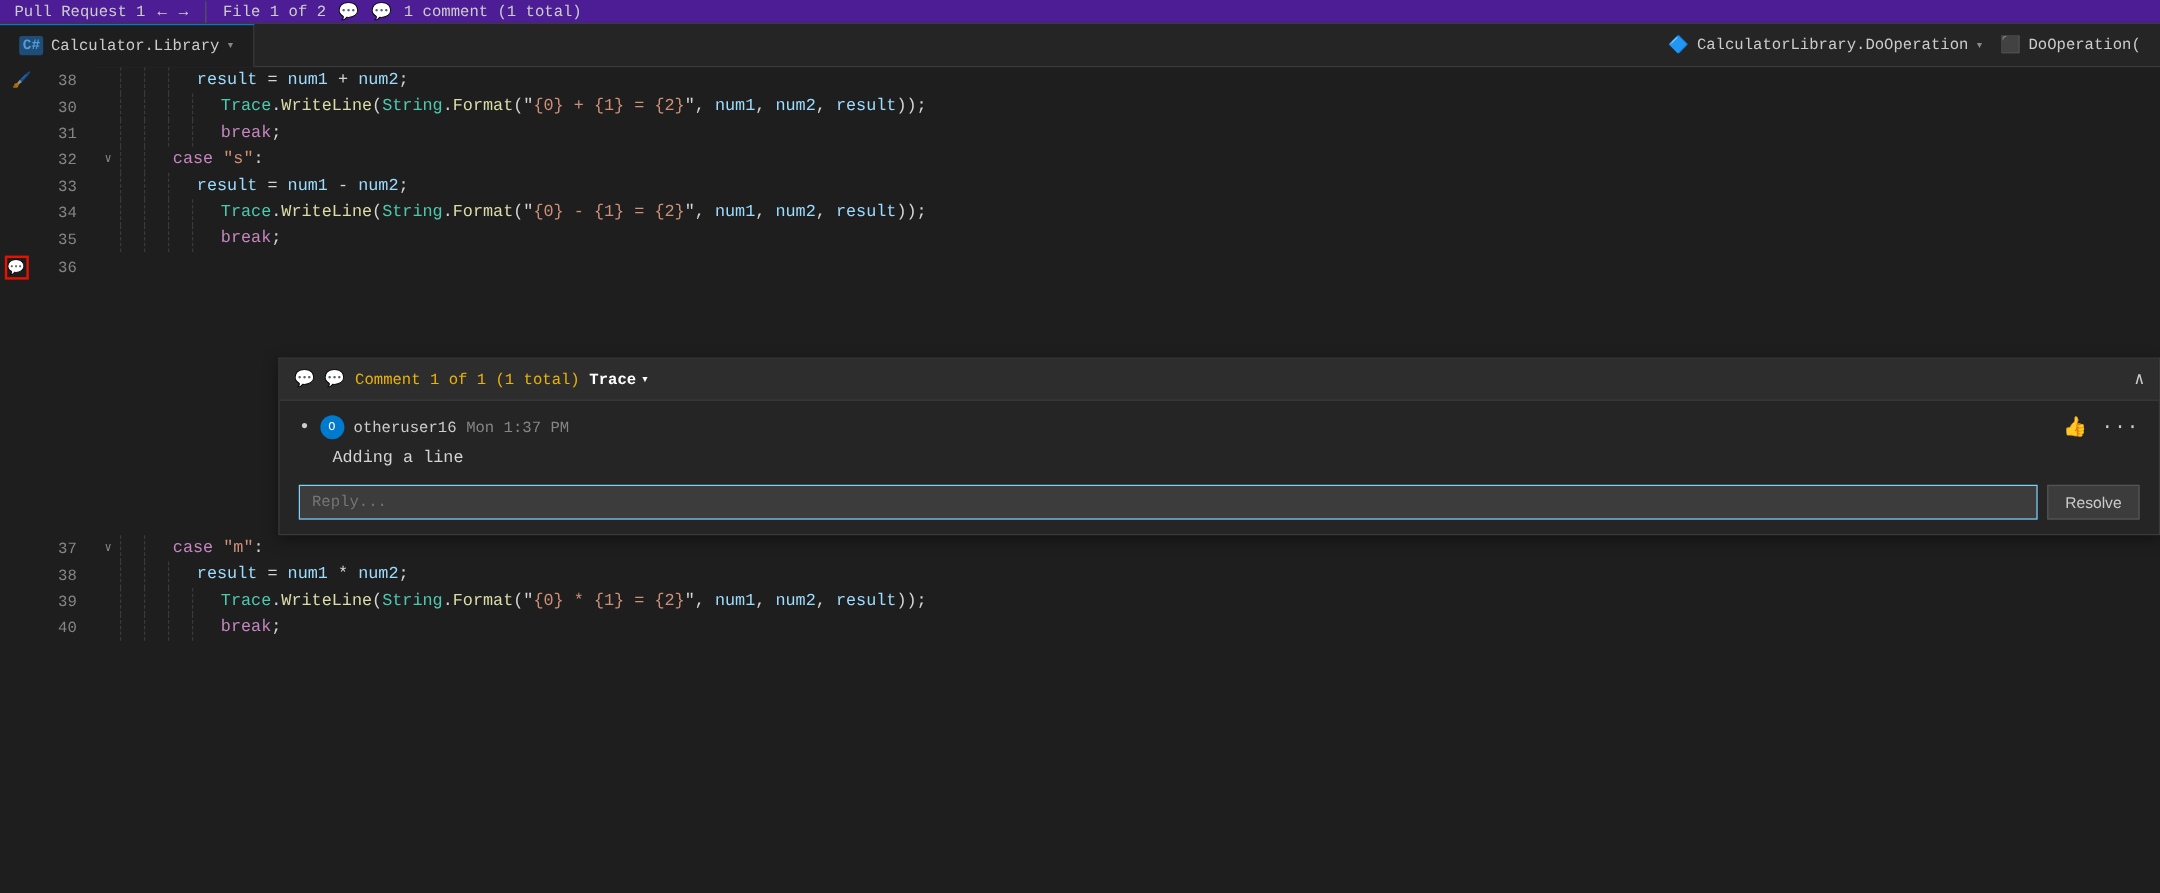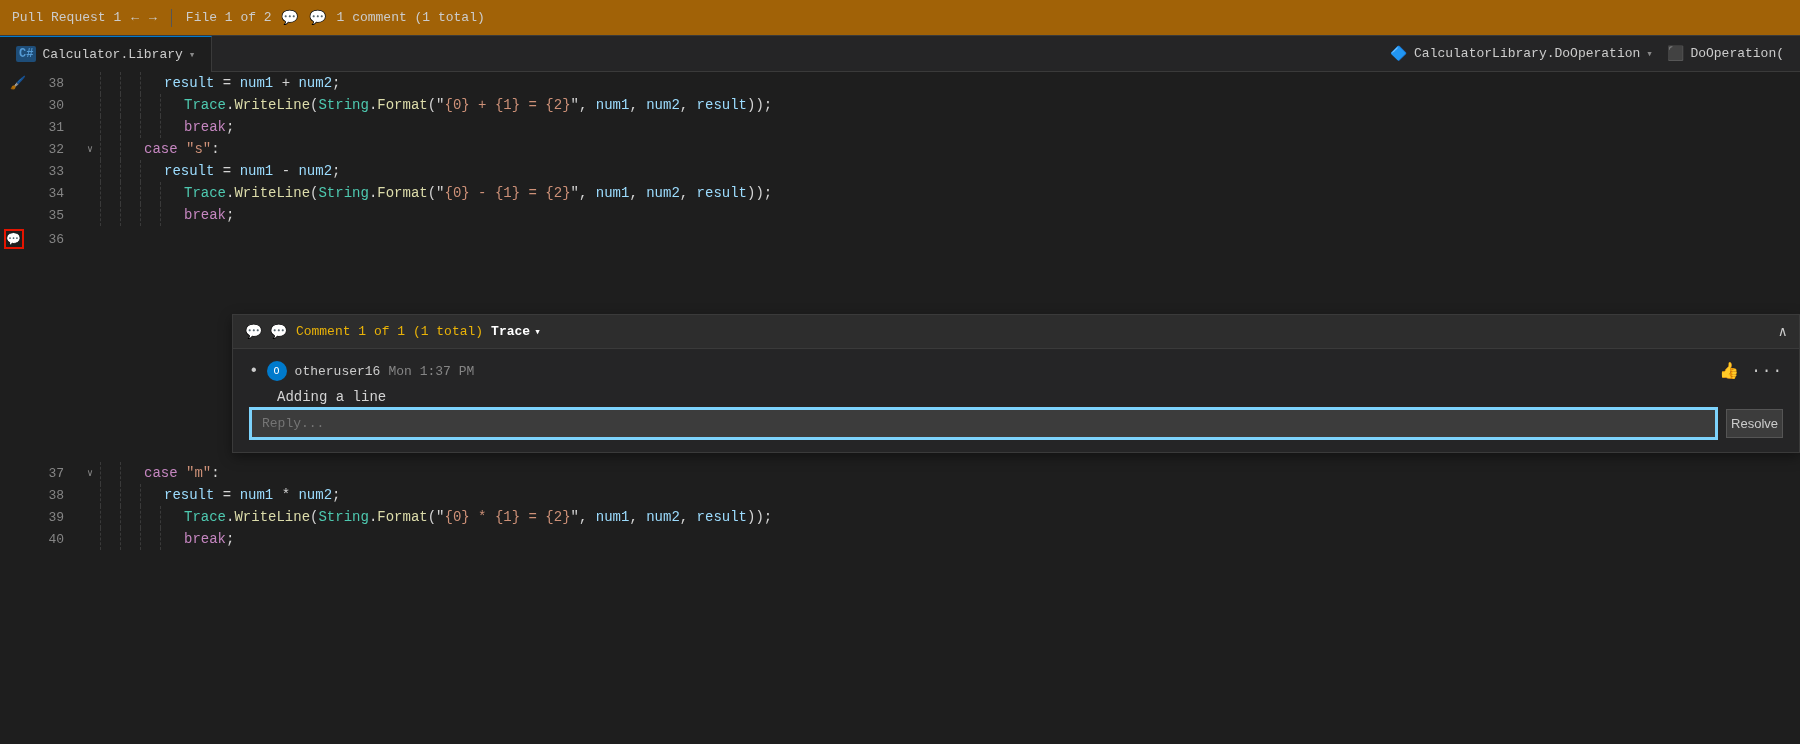--- a/index.html
+++ b/index.html
@@ -8,22 +8,22 @@
       color: #d4d4d4;
       font-family: 'Consolas', 'Courier New', monospace;
       font-size: 14px;
       width: 1800px;
       height: 744px;
       overflow: hidden;
     }
 
     
     .top-toolbar {
-      background: #a16207;
-      height: 36px;
+      background: #4c1d95;
+      height: 20px;
       display: flex;
       align-items: center;
       padding: 0 12px;
       gap: 10px;
       border-bottom: 1px solid #3a3a3a;
       font-size: 13px;
       color: #cccccc;
     }
     .top-toolbar .divider {
       width: 1px;
@@ -241,46 +241,46 @@
       display: flex;
       align-items: center;
       gap: 12px;
       color: #cccccc;
     }
 
     .comment-content {
       font-size: 14px;
       color: #d4d4d4;
       margin-left: 28px;
-      margin-bottom: 2px;
+      margin-bottom: 14px;
     }
 
     .comment-reply-row {
       display: flex;
       align-items: center;
       gap: 8px;
       margin-left: 0;
     }
 
     .reply-input {
       flex: 1;
       background: #3c3c3c;
-      border: 3px solid #7dd3fc;
+      border: 1px solid #7dd3fc;
       color: #cccccc;
       padding: 6px 10px;
       font-size: 13px;
       font-family: inherit;
       outline: none;
     }
 
     .resolve-btn {
       background: #3c3c3c;
       border: 1px solid #555;
       color: #cccccc;
-      padding: 6px 4px;
+      padding: 6px 14px;
       font-size: 13px;
       cursor: pointer;
       white-space: nowrap;
     }
 
     .cursor-indicator {
       position: absolute;
       right: 16px;
       top: 50%;
       color: #d4d4d4;

